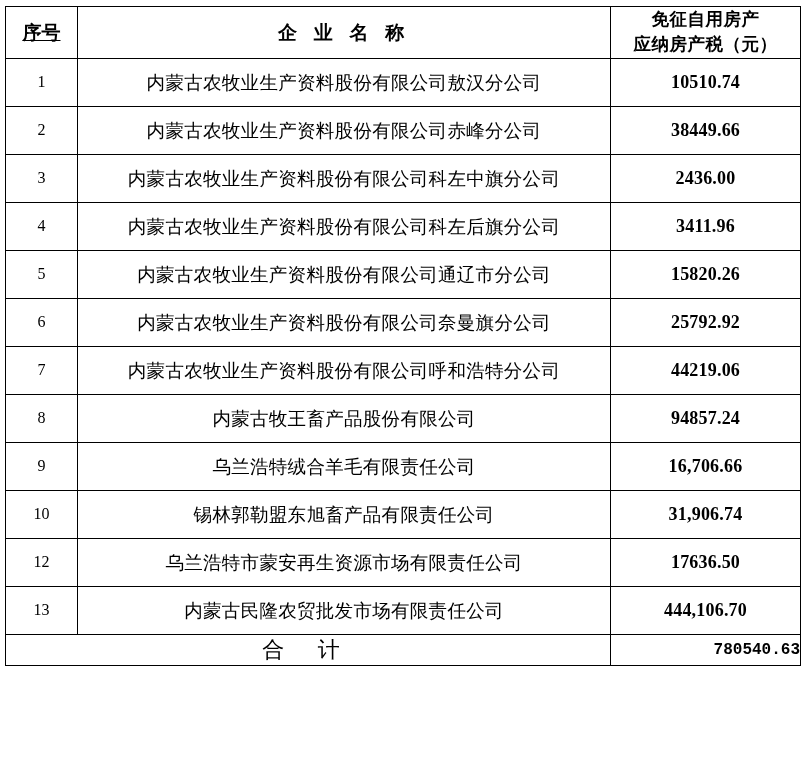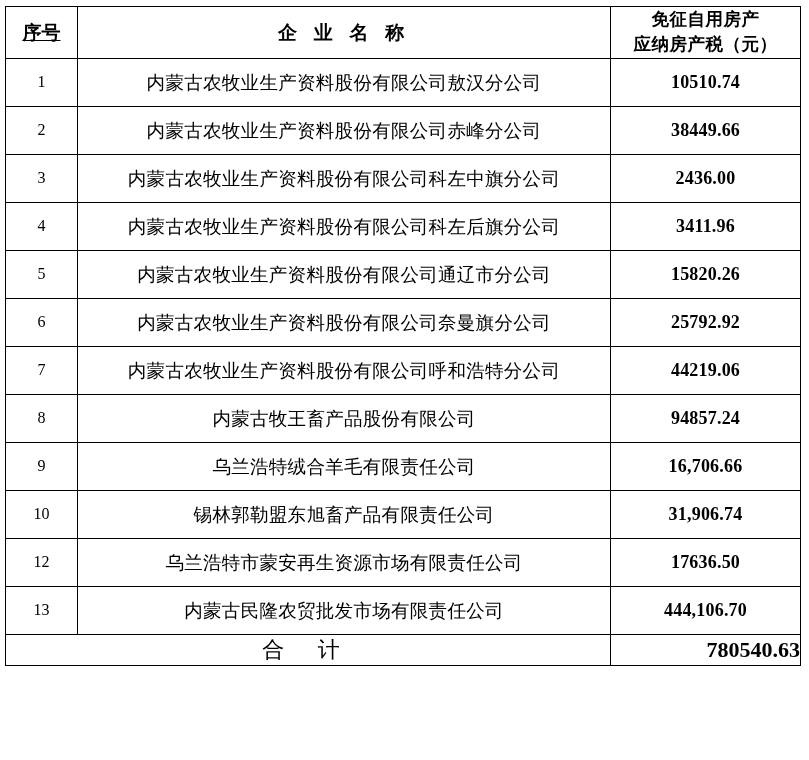--- a/index.html
+++ b/index.html
@@ -77,23 +77,24 @@
     letter-spacing: 0.2px;
   }
   .total-label {
     text-align: center;
     font-size: 22px;
     letter-spacing: 14px;
     padding-left: 14px;
   }
   .total-amt {
     text-align: right;
-    font-size: 22px;
+    font-size: 16px;
     font-weight: bold;
     padding-right: 14px;
+    font-family: Liberation Mono, monospace;
   }
 </style>
 </head>
 <body>
 
 <div class="page">
   <table class="tax-table">
     <colgroup>
       <col class="col-no">
       <col class="col-name">

